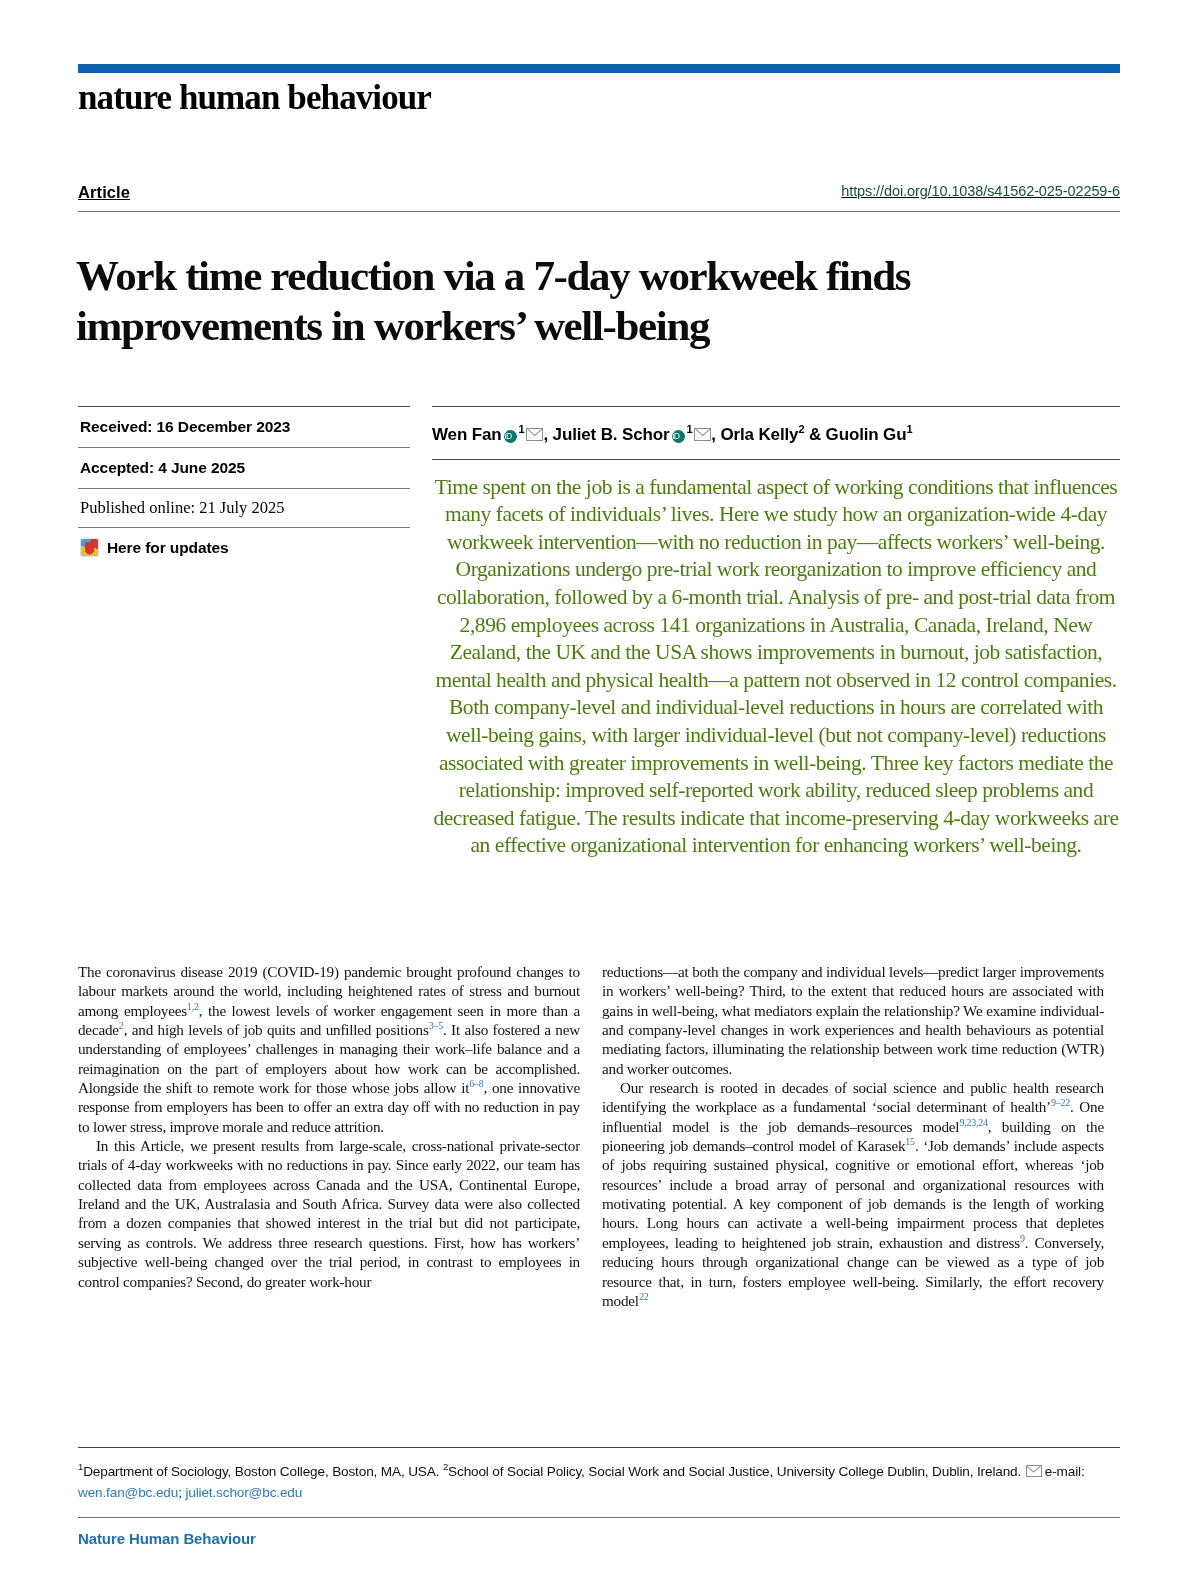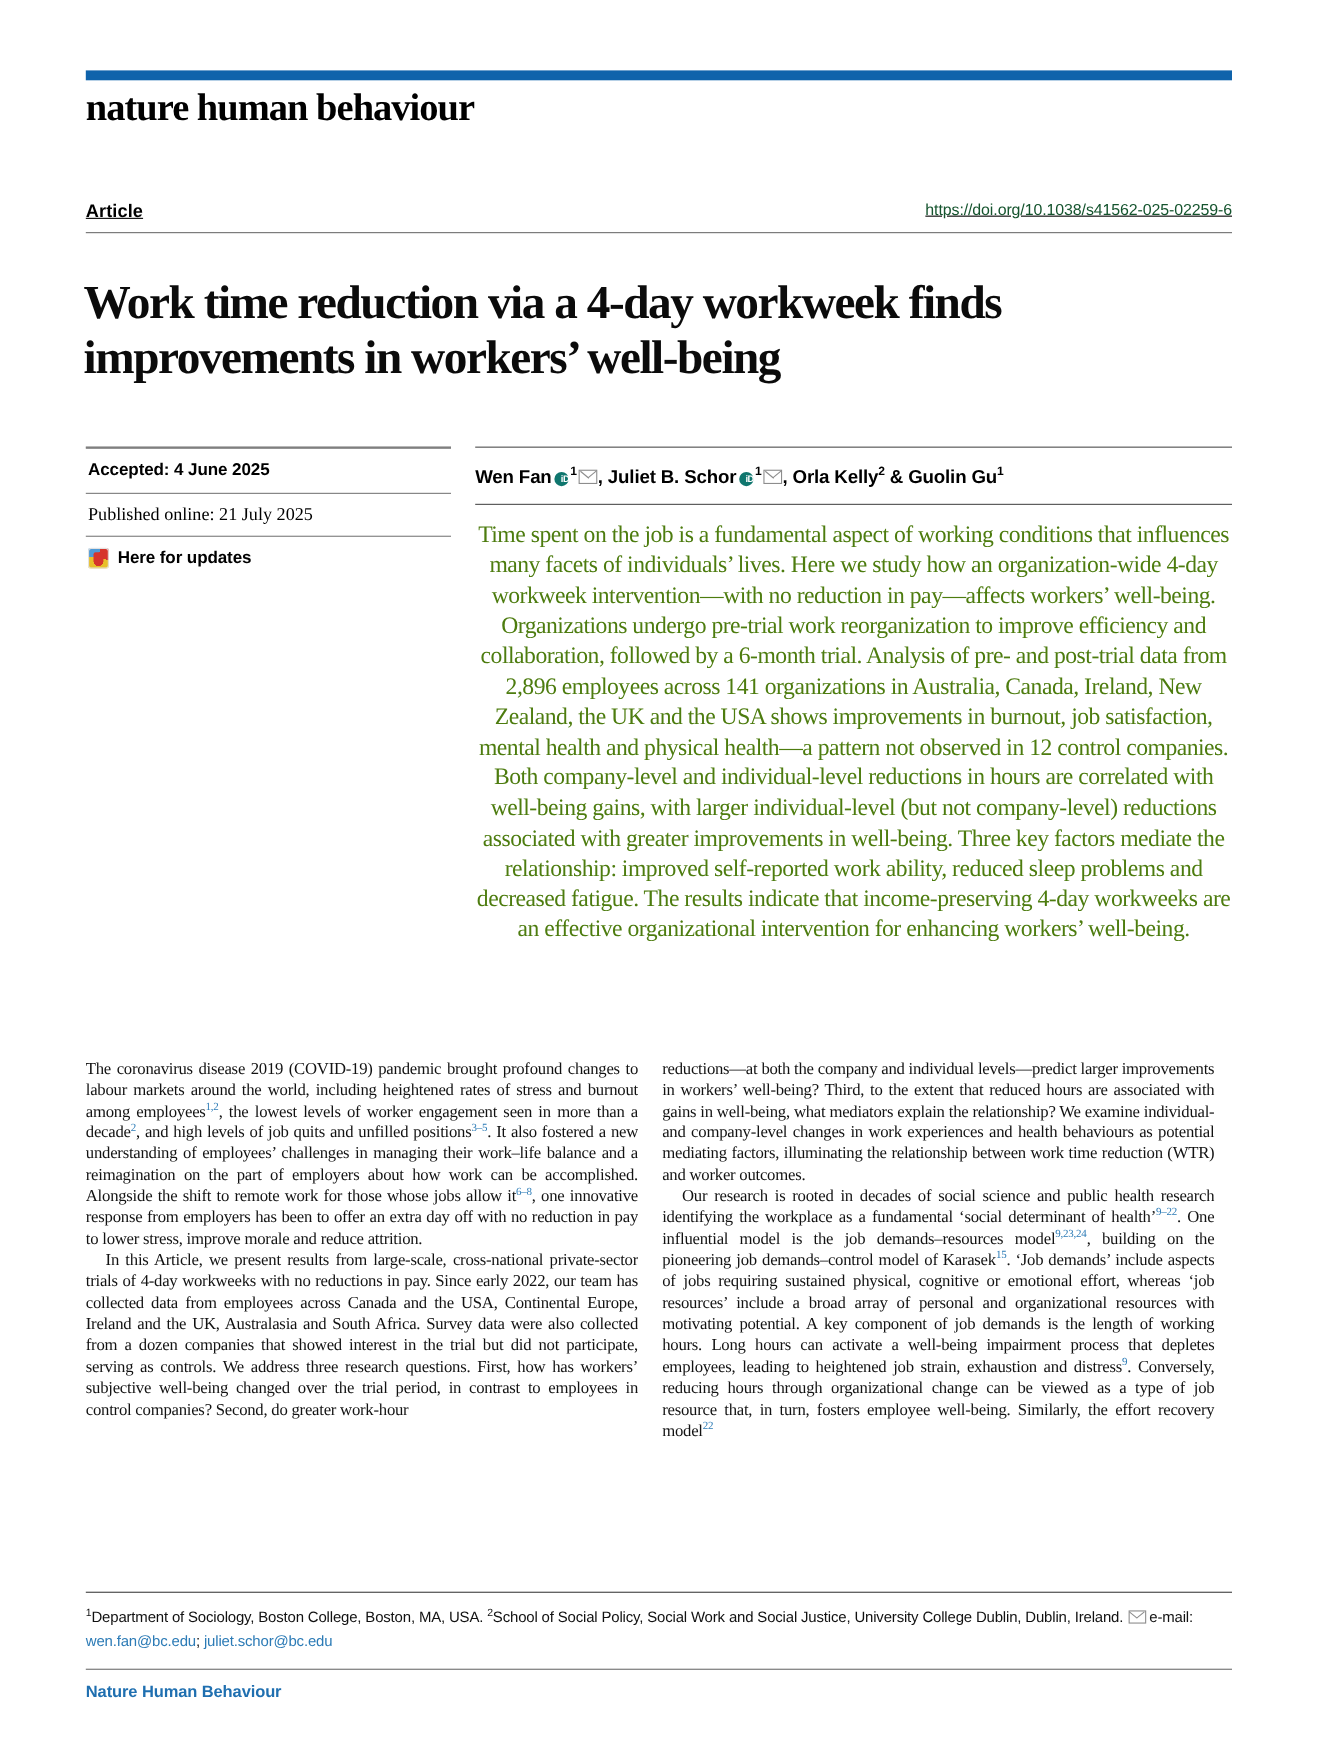--- a/index.html
+++ b/index.html
@@ -155,22 +155,22 @@
   }
   .authors sup { font-size: 11px; font-weight: bold; vertical-align: super; }
   .orcid {
     display: inline-block;
     width: 13px; height: 13px;
     border-radius: 50%;
     background: #0f766e;
     color: #fff;
     font-size: 8.5px;
     line-height: 13px;
-    text-align: right;
-    font-weight: bold;
+    text-align: left;
+    font-weight: normal;
     vertical-align: 1px;
     margin: 0 1px 0 3px;
     letter-spacing: -0.4px;
   }
   .envelope {
     display: inline-block;
     width: 15px; height: 11px;
     border: 1.3px solid #8d8d8d;
     position: relative;
     vertical-align: -1px;
@@ -300,24 +300,25 @@
 
   <div class="brandbar"></div>
   <div class="journal-title">nature human behaviour</div>
 
   <div class="artrow">
     <div class="art-label">Article</div>
     <a class="doi-link" href="#">https://doi.org/10.1038/s41562-025-02259-6</a>
   </div>
   <div class="rule-under-art"></div>
 
-  <h1 class="paper-title">Work time reduction via a 4-day workweek finds improvements in workers’ well-being</h1>
+  <h1 class="paper-title">Work time reduction via a 7-day workweek finds improvements in workers’ well-being</h1>
 
   <div class="meta-col">
     <div class="meta-rule"></div>
+    <div class="meta-item">Received: 16 December 2023</div>
     <div class="meta-rule thin"></div>
     <div class="meta-item">Accepted: 4 June 2025</div>
     <div class="meta-rule thin"></div>
     <div class="meta-item serif">Published online: 21 July 2025</div>
     <div class="meta-rule thin"></div>
     <div class="meta-item updates">
       <span class="crossmark"></span>
       <span>Here for updates</span>
     </div>
   </div>

